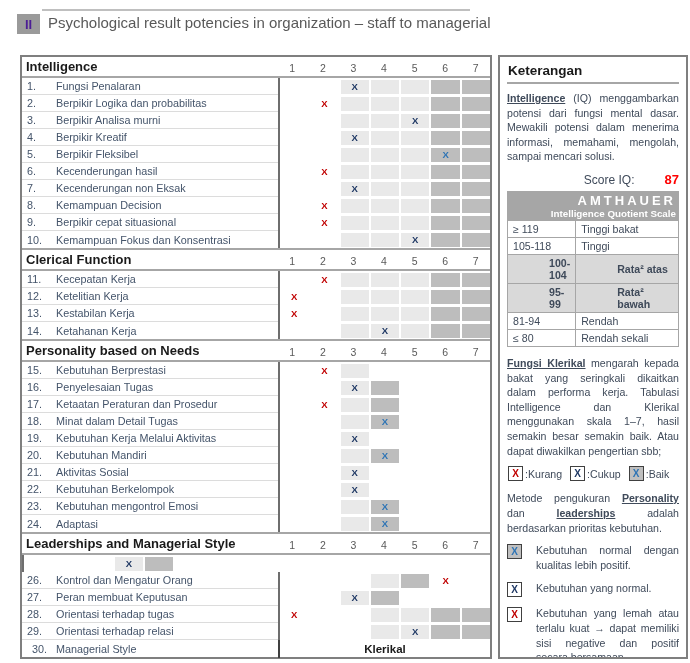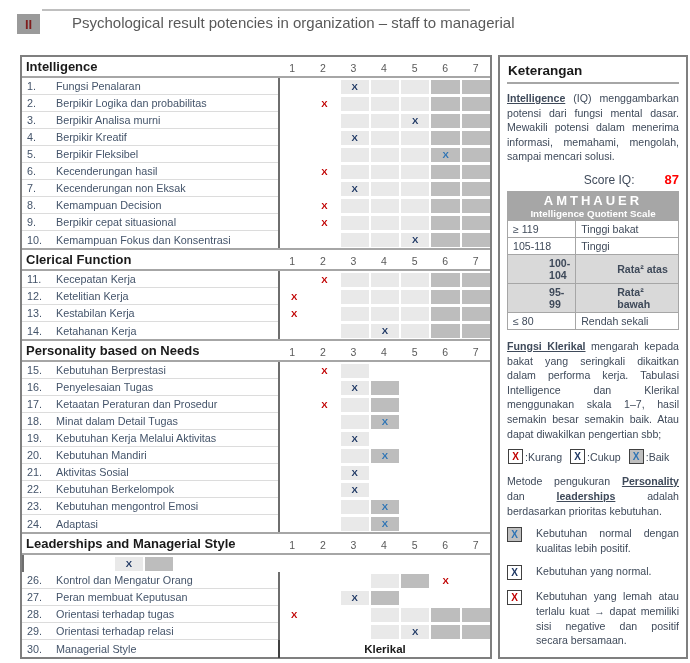--- a/index.html
+++ b/index.html
@@ -7,24 +7,24 @@
   body {
     width: 690px; height: 663px;
     font-family: "Liberation Sans", sans-serif;
     position: relative; overflow: hidden;
     color:#44546a;
   }
   .header { position: relative; height: 50px; }
   .header-rule { position:absolute; top:9px; left:42px; width:428px; height:2px; background:#bfbfbf; }
   .badge {
     position:absolute; left:17px; top:14px; width:23px; height:20px;
-    background:#9a9a9a; color:#7f1d1d; font-weight:bold; font-size:13px;
+    background:#9a9a9a; color:#4c1d95; font-weight:bold; font-size:13px;
     display:flex; align-items:center; justify-content:center;
   }
-  .page-title { position:absolute; left:48px; top:14px; font-size:15px; color:#595959;margin-left:24px; }
+  .page-title { position:absolute; left:48px; top:14px; font-size:15px; color:#595959; }
 
   .content { position:absolute; top:55px; left:20px; right:2px; bottom:4px; display:flex; }
 
   
   .main-table { width:472px; border:2px solid #7f7f7f; background:#fff; }
   .section + .section { border-top:2px solid #a6a6a6; }
   .sec-head { display:flex; height:21px; align-items:flex-end; border-bottom:2px solid #a6a6a6; }
   .sec-title { flex:1; font-size:13px; font-weight:bold; color:#1a1a1a; padding:0 0 2px 4px; }
   .sec-cols { width:212px; display:grid; grid-template-columns:repeat(7,1fr); column-gap:2px; padding-bottom:2px; }
   .sec-cols div { text-align:center; font-size:10.5px; color:#595959; }
@@ -41,38 +41,38 @@
   }
   .cell { display:flex; align-items:center; justify-content:center;
           font-size:9.5px; font-weight:bold; line-height:1; }
   .cell.w { background:#ffffff; }
   .cell.l { background:#e9e9e9; }
   .cell.d { background:#bdbdbd; }
   .mk-red  { color:#c00000; }
   .mk-navy { color:#1f3864; }
   .mk-blue { color:#2e74b5; }
 
-  .dev-row { display:flex; height:18px; }
+  .dev-row { display:flex; height:18px;text-align:center; }
   .dev-label { flex:1; display:flex; align-items:center; }
   .dev-value { width:212px; border-left:2px solid #404040; display:flex; align-items:center;
                justify-content:center; font-size:11.5px; font-weight:bold; color:#1a1a1a; }
 
   
   .sidebar { width:190px; margin-left:6px; border:2px solid #7f7f7f; background:#fff;
              padding:5px 7px; overflow:hidden; }
   .sidebar-title { font-size:13.5px; font-weight:bold; color:#1a1a1a;
                    padding:1px 0 4px 1px; border-bottom:2px solid #a6a6a6; margin-bottom:7px; }
   .sb-para { font-size:10.6px; line-height:1.38; text-align:justify; color:#3f4a5a; margin-bottom:8px; }
   .sb-para b u, .sb-para b { color:#3f4a5a; }
   .score-line { font-size:12px; color:#3f4a5a; margin:2px 0 4px 1px;text-align:right; }
   .score-val { color:#ff0000; font-weight:bold; font-size:13px; margin-left:30px; }
 
   .iq-table { width:100%; border-collapse:collapse; margin-bottom:9px; }
   .iq-table th, .iq-table td { border:1px solid #a6a6a6; }
-  .iq-head { background:#a6a6a6; color:#ffffff; text-align:center; padding:1px 2px; }
+  .iq-head { background:#a6a6a6; color:#ffffff; text-align:right; padding:1px 2px; }
   .iq-head .t1 { display:block; font-size:13px; font-weight:bold; letter-spacing:3px; }
   .iq-head .t2 { display:block; font-size:9.8px; font-weight:bold; }
   .iq-table td { font-size:10.6px; color:#3f4a5a; padding:2px 5px; }
   .iq-table td:first-child { width:60px; }
   .iq-table tr.hl td { background:#d9d9d9; font-weight:bold;padding-left:41px; }
 
   .xbox { width:15px; height:15px; border:1px solid #404040; background:#fff;
           display:inline-flex; align-items:center; justify-content:center;
           font-size:10px; font-weight:bold; flex:none; }
   .xbox.red  { color:#c00000; }
@@ -621,20 +621,24 @@
           </tr>
           <tr class="hl">
             <td>100-104</td>
             <td>Rata² atas</td>
           </tr>
           <tr class="hl">
             <td>95-99</td>
             <td>Rata² bawah</td>
           </tr>
           <tr>
+            <td>81-94</td>
+            <td>Rendah</td>
+          </tr>
+          <tr>
             <td>≤ 80</td>
             <td>Rendah sekali</td>
           </tr>
         </tbody>
     </table>
     <p class="sb-para" id="para2"><b><u>Fungsi Klerikal</u></b> mengarah kepada bakat yang seringkali dikaitkan dalam performa kerja. Tabulasi Intelligence dan Klerikal menggunakan skala 1–7, hasil semakin besar semakin baik. Atau dapat diwakilkan pengertian sbb;</p>
     <div class="inline-legend" id="inline-legend">
         <span class="xbox red">X</span>
         <span class="lg-label">:Kurang</span>
         <span class="xbox navy">X</span>

